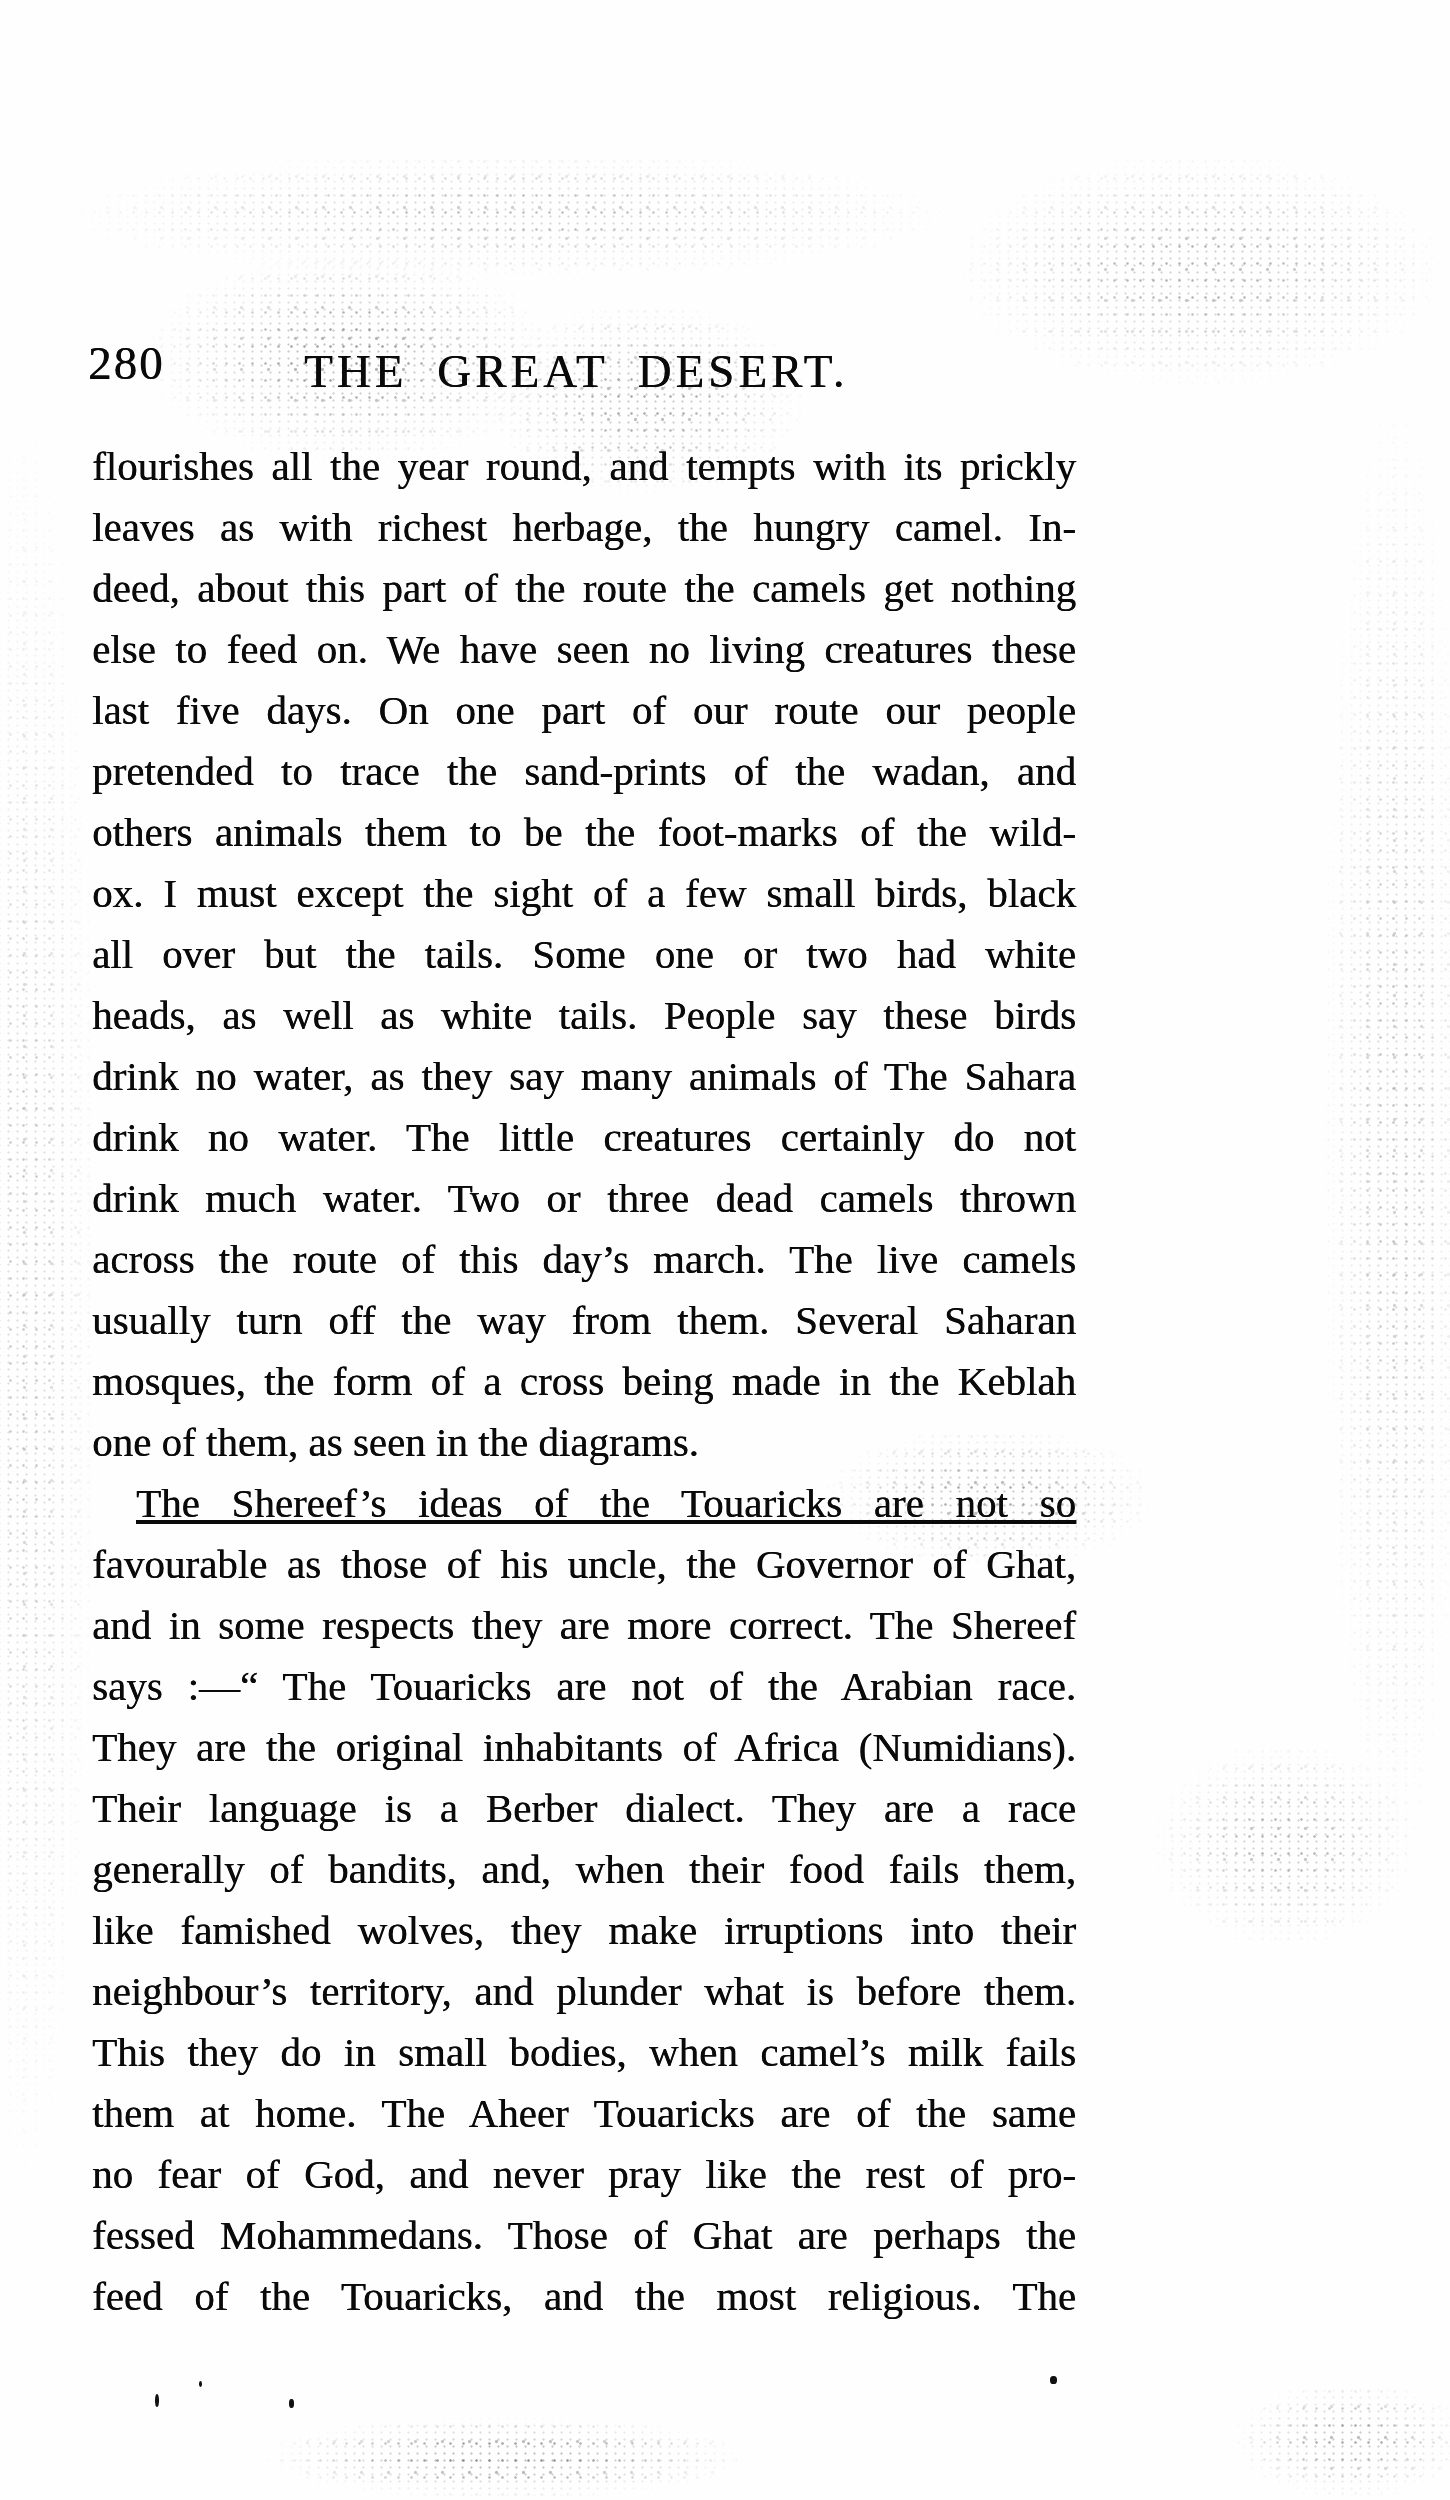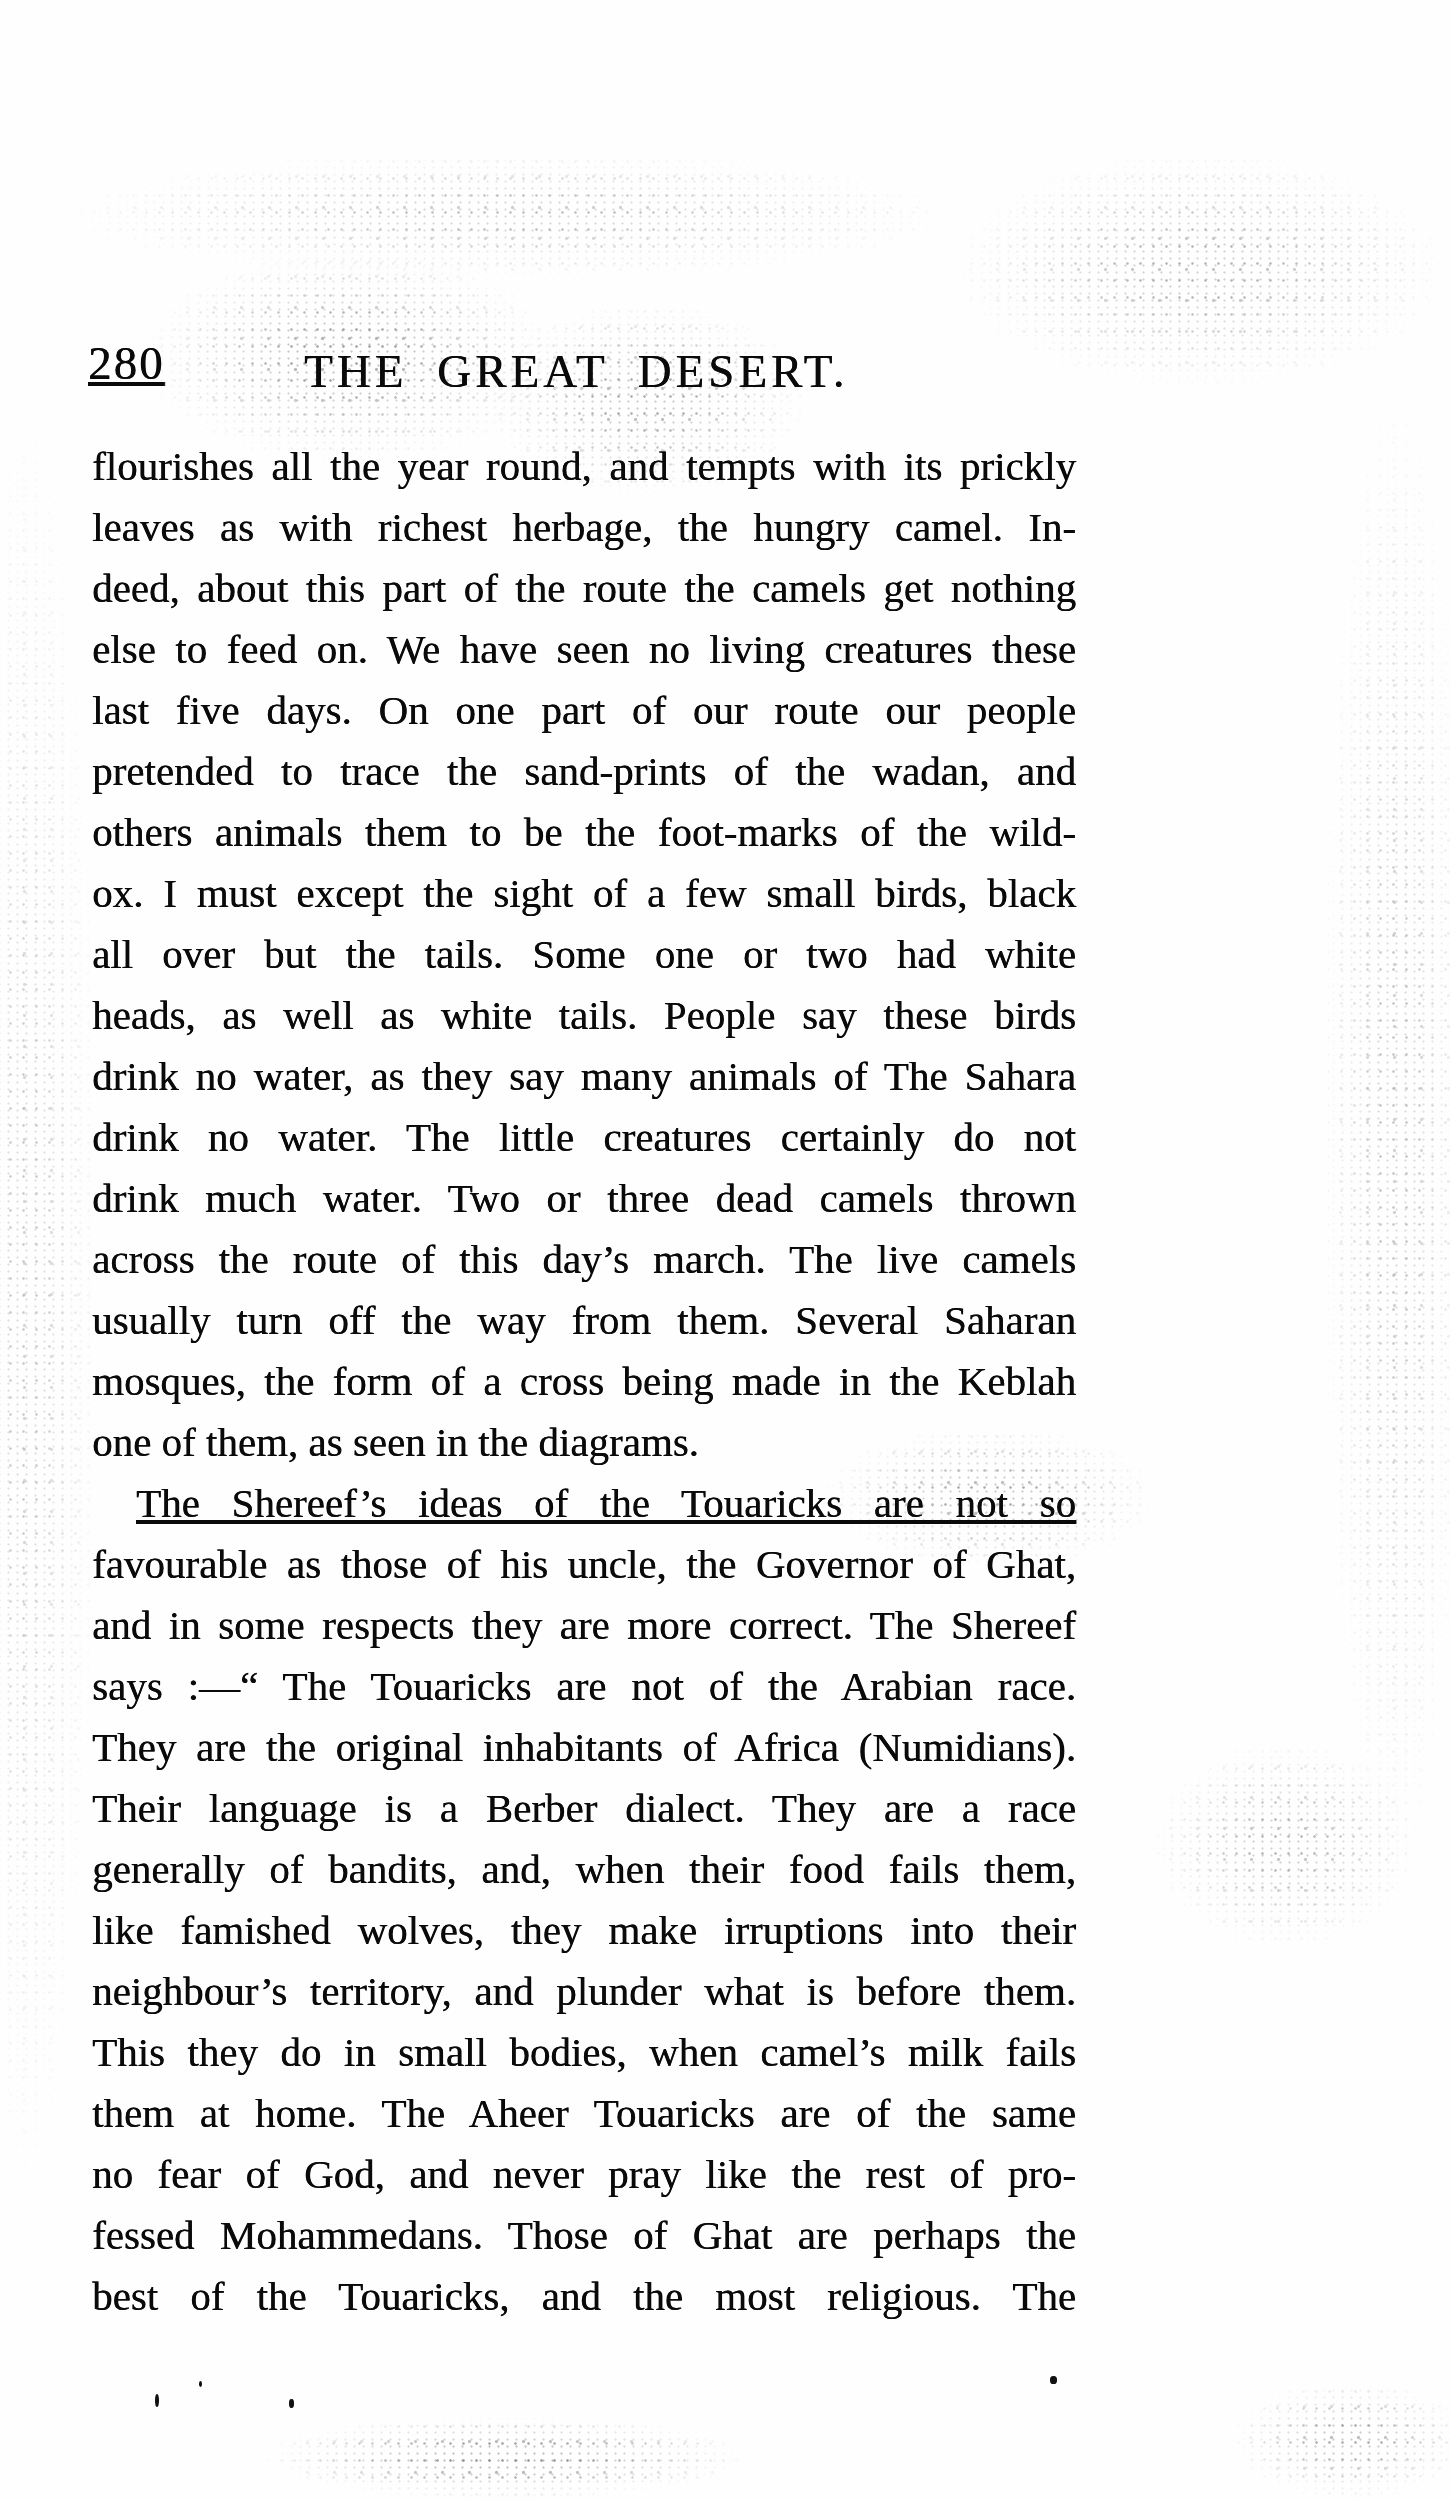--- a/index.html
+++ b/index.html
@@ -15,21 +15,20 @@
   .page { position: absolute; inset: 0; }
 
   
   .page-number {
     position: absolute;
     left: 88px;
     top: 336px;
     font-size: 47px;
     letter-spacing: 2px;
     text-shadow: 0.4px 0 0 currentColor;
-    text-decoration: underline;
   }
   .running-title {
     position: absolute;
     left: 304px;
     top: 344px;
     font-size: 47px;
     letter-spacing: 4px;
     word-spacing: 14px;
     text-shadow: 0.4px 0 0 currentColor;
   }
@@ -124,17 +123,17 @@
         <div class="line">says :—“ The Touaricks are not of the Arabian race.</div>
         <div class="line">They are the original inhabitants of Africa (Numidians).</div>
         <div class="line">Their language is a Berber dialect. They are a race</div>
         <div class="line">generally of bandits, and, when their food fails them,</div>
         <div class="line">like famished wolves, they make irruptions into their</div>
         <div class="line">neighbour’s territory, and plunder what is before them.</div>
         <div class="line">This they do in small bodies, when camel’s milk fails</div>
         <div class="line">them at home. The Aheer Touaricks are of the same</div>
         <div class="line">no fear of God, and never pray like the rest of pro-</div>
         <div class="line">fessed Mohammedans. Those of Ghat are perhaps the</div>
-        <div class="line">best of the Touaricks, and the most religious. The</div>
+        <div class="line">feed of the Touaricks, and the most religious. The</div>
       </div>
     </main>
 
 </div>
 
 </body></html>

